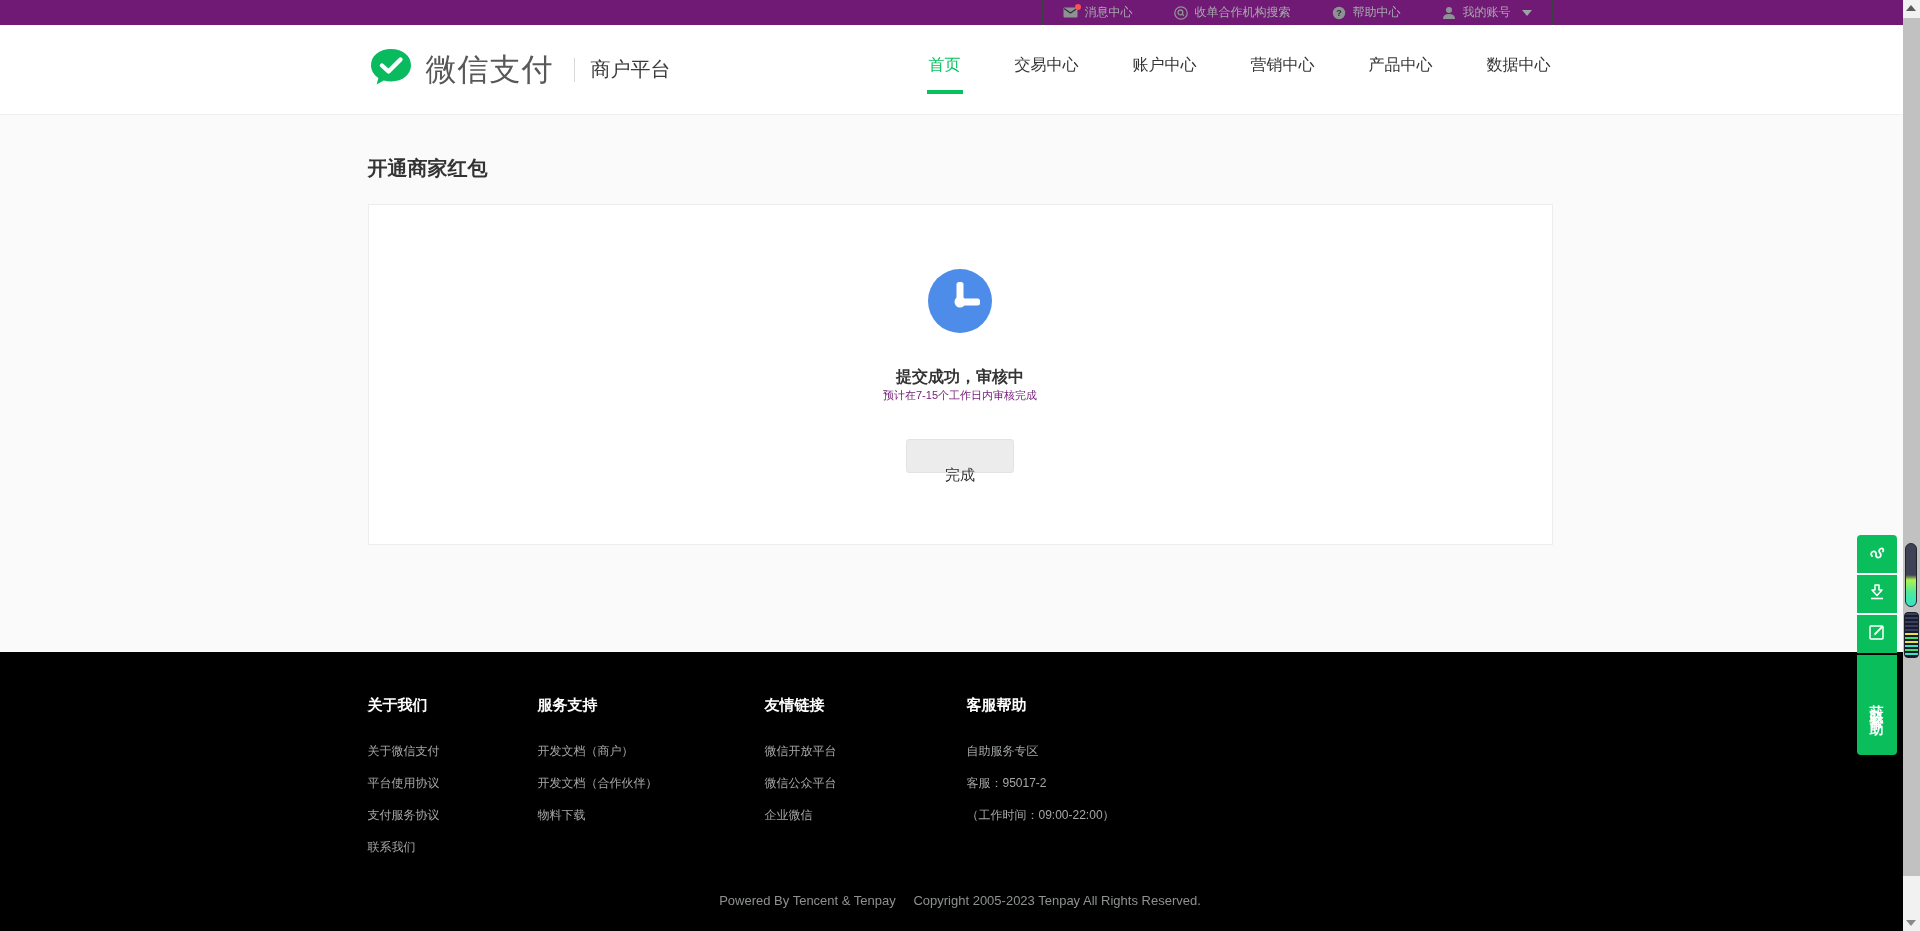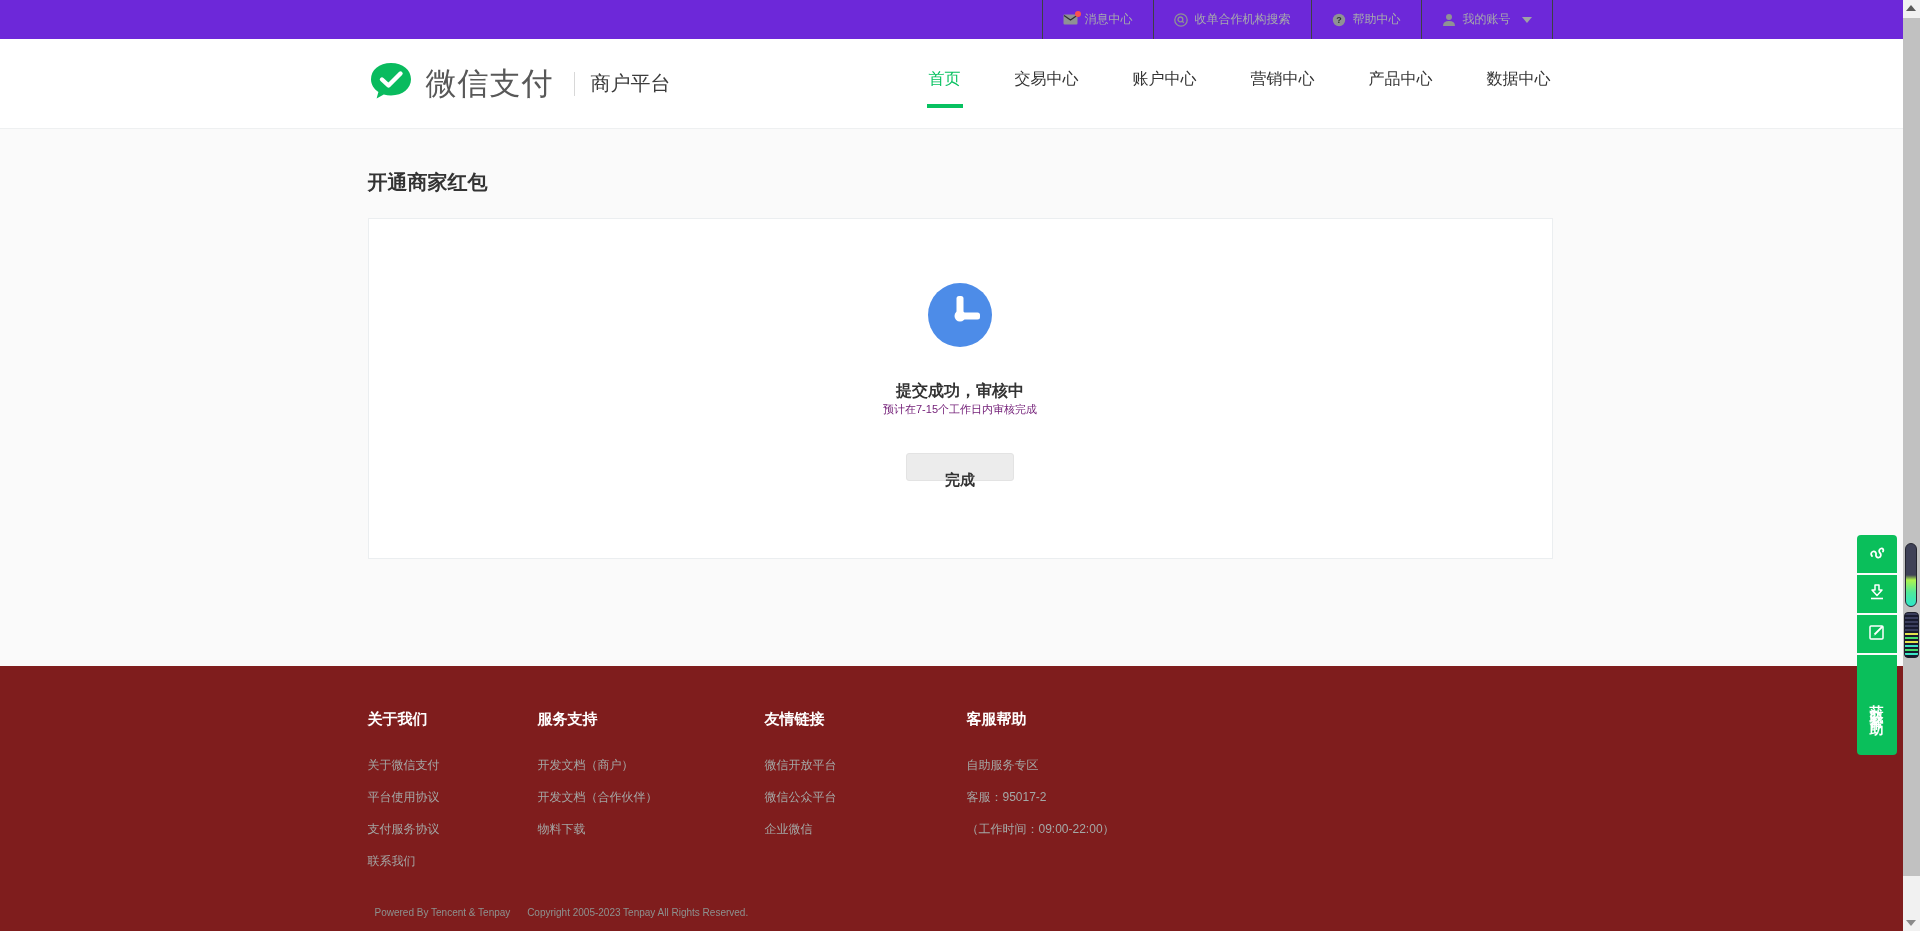--- a/index.html
+++ b/index.html
@@ -1,21 +1,21 @@
 <!DOCTYPE html>
 <html><head>
 <meta charset="utf-8">
 <style>
   * { margin:0; padding:0; box-sizing:border-box; }
   html,body { width:1920px; height:931px; overflow:hidden; }
   body { font-family:"Liberation Sans","DejaVu Sans",sans-serif; background:#fafafa; position:relative; }
   .container { width:1185px; margin:0 auto; }
 
   
-  .topbar { height:39px; background:#6d28d9; }
+  .topbar { height:25px; background:#701a75; }
   .topbar .container { height:100%; display:flex; justify-content:flex-end; align-items:stretch; }
   .topbar-item { display:flex; align-items:center; gap:7px; padding:0 20px; font-size:12px; color:#a7aaac; border-left:1px solid #3d4043; cursor:pointer; }
   .topbar-item:last-child { border-right:1px solid #3d4043; }
   .topbar-item svg { display:block; }
   .mail-wrap { position:relative; }
   .badge-dot { position:absolute; top:-3px; right:-3px; width:6px; height:6px; border-radius:50%; background:#fa5151; }
   .caret { width:0; height:0; border-left:5px solid transparent; border-right:5px solid transparent; border-top:6px solid #9fa2a4; margin-left:4px; }
 
   
   .header { height:90px; background:#fff; border-bottom:1px solid #eef0f1; }
@@ -28,29 +28,29 @@
   .nav-item { font-size:16px; color:#333; margin-left:50px; padding:10px 2px 14px; border-bottom:4px solid transparent; cursor:pointer; }
   .nav-item.active { color:#07c160; border-bottom-color:#07c160; }
 
   
   .main { height:537px; padding-top:40px; }
   .page-title { font-size:20px; font-weight:bold; color:#333; }
   .card { margin-top:22px; background:#fff; border:1px solid #ebeef0; height:341px; text-align:center; padding-top:64px; }
   .clock { width:64px; height:64px; display:inline-block; }
   .status-title { font-size:16px; font-weight:bold; color:#333; margin-top:30px; }
   .status-desc { font-size:11px; color:#701a75; margin-top:0; }
-  .done-btn { margin-top:36px; display:inline-block; min-width:108px; padding:7px 28px; height:28px; line-height:38px; background:#ececec; border:1px solid #e3e3e3; border-radius:3px; font-size:15px; color:#333; cursor:pointer;font-weight:bold; }
-
-  
-  .footer { height:279px; background:#7f1d1d; overflow:hidden; padding-top:44px; }
+  .done-btn { margin-top:36px; display:inline-block; min-width:108px; padding:16px 28px; height:22px; line-height:38px; background:#ececec; border:1px solid #e3e3e3; border-radius:3px; font-size:15px; color:#333; cursor:pointer; }
+
+  
+  .footer { height:279px; background:#000000; overflow:hidden; padding-top:44px; }
   .footer-cols { display:flex; }
   .fcol-1 { width:170px; } .fcol-2 { width:227px; } .fcol-3 { width:170px; } .fcol-4 { flex:1;margin-left:32px; }
   .fcol-heading { font-size:15px; font-weight:bold; color:#fff; margin-bottom:28px; }
   .fcol-link { font-size:12px; color:#a4a8a6; margin-bottom:15px; cursor:pointer; }
-  .copyright { margin-top:22px; text-align:left; font-size:10px; color:#8d918f; }
+  .copyright { margin-top:22px; text-align:center; font-size:13px; color:#8d918f; }
   .copyright span { margin:0 7px; }
 
   
   .float-panel { position:fixed; right:23px; top:535px; width:40px; z-index:50; }
   .float-btn { width:40px; height:38px; background:#0abf5b; margin-bottom:2px; display:flex; align-items:center; justify-content:center; cursor:pointer; }
   .float-btn:first-child { border-radius:4px 4px 0 0; }
   .float-help { width:40px; height:100px; background:#0abf5b; border-radius:0 0 4px 4px; display:flex; align-items:center; justify-content:center; cursor:pointer; }
   .float-help-label { writing-mode:vertical-lr; text-orientation:upright; color:#fff; font-size:14px; font-weight:bold; letter-spacing:6px; }
 
   

